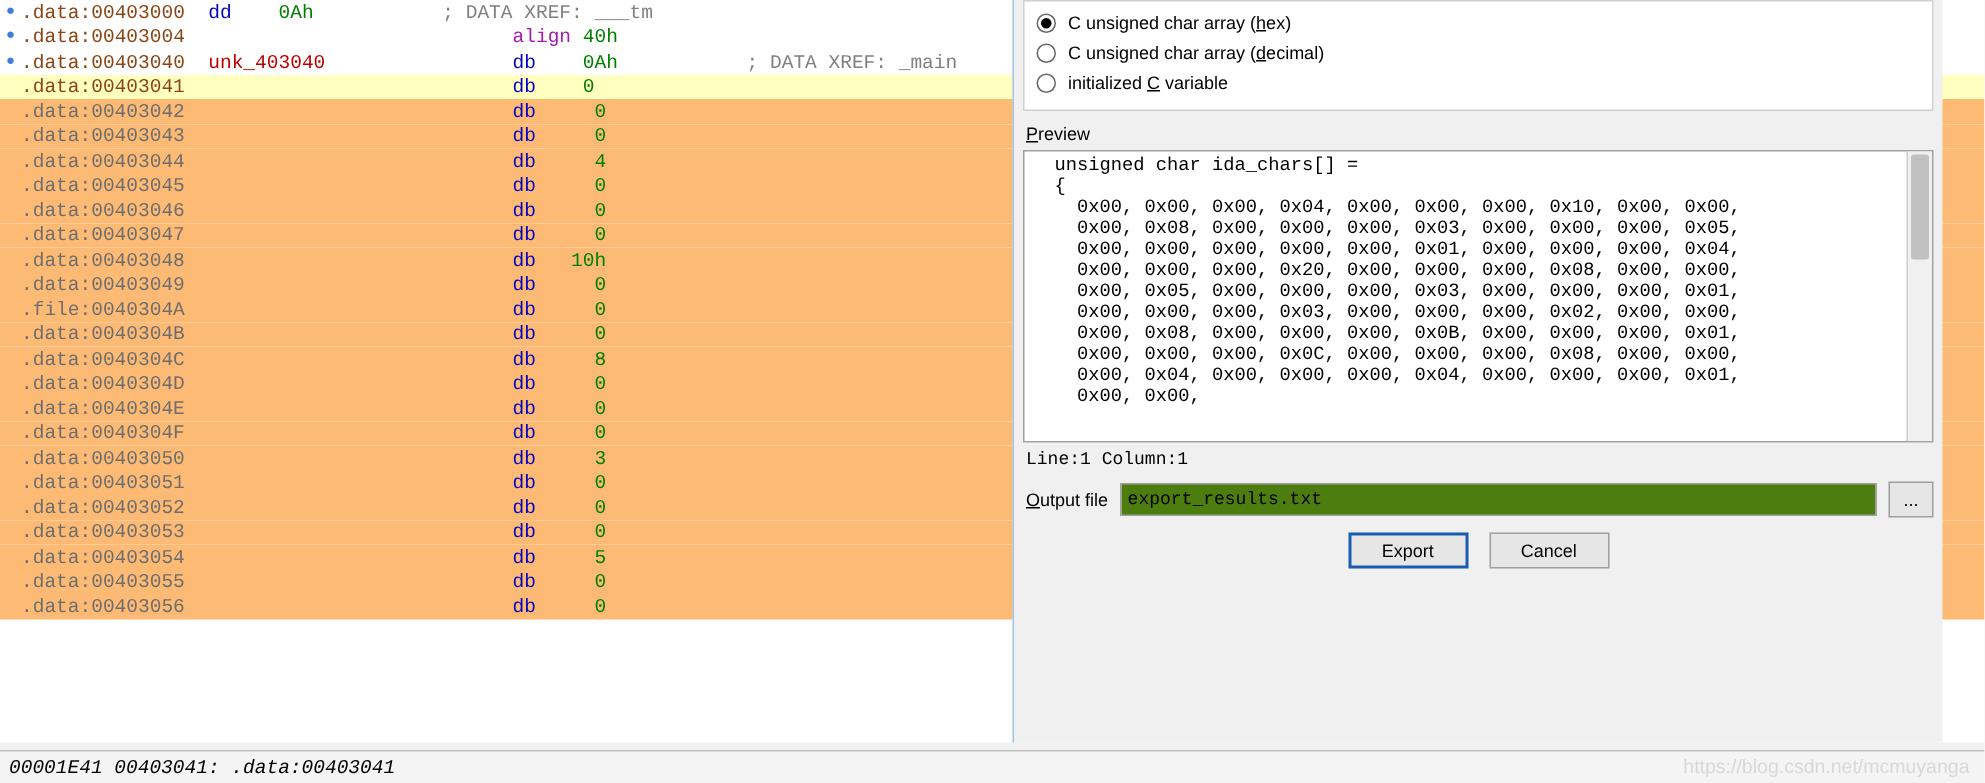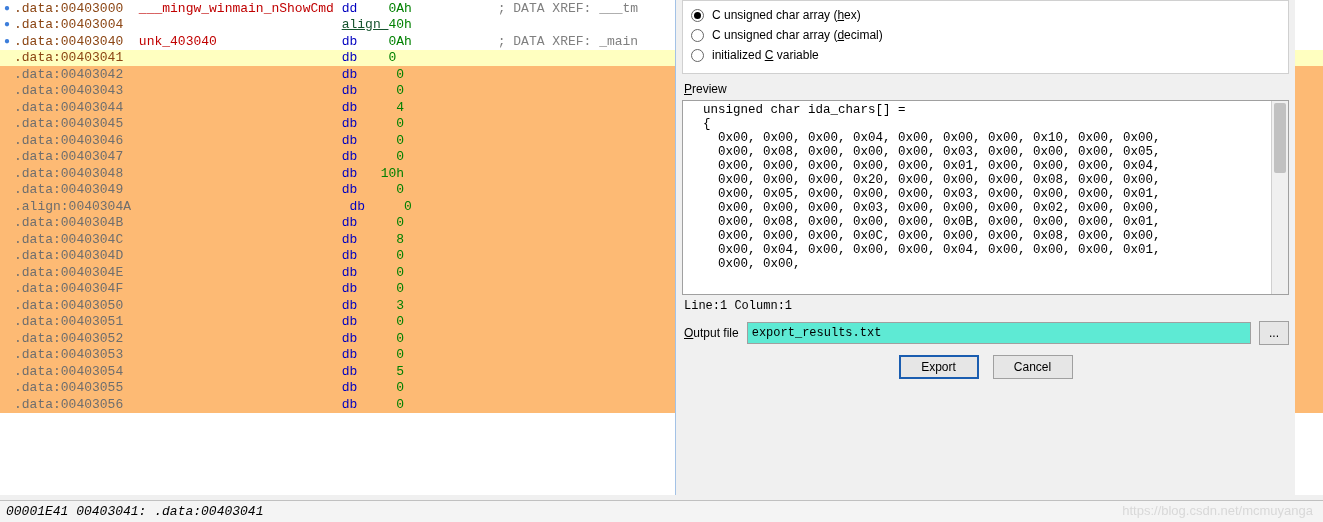--- a/index.html
+++ b/index.html
@@ -25,21 +25,21 @@
   height: 16.5px;
   padding-left: 4px;
   white-space: pre;
 }
 .sel { background: #ffffc0; }
 .addr-first { color: #8b4513; }
 .addr { color: #6e6e6e; }
 .bullet { color: #3d7edb; margin-right: 4px; font-size: 10px; }
 .nobullet { width: 10px; display: inline-block; }
 .name-link { color: #c00000; }
-.blue { color: #14532d; text-decoration: underline; }
+.blue { color: #a21caf; }
 .green { color: #008000; }
 .gray { color: #808080; }
 .db-col { color: #0000c0; }
 .shaded { background: #fdba74; }
 .status-bar {
   position: absolute;
   left: 0; bottom: 0;
   width: 100%;
   height: 22px;
   background: #f4f4f4;
@@ -129,21 +129,21 @@
   background: #c1c1c1;
   border-radius: 2px;
 }
 .line-col { margin: 4px 2px 8px 2px; font-family: "Courier New", monospace; }
 .output-row { display: flex; align-items: center; gap: 8px; margin: 0 0 10px 2px; }
 .output-input {
   flex: 1;
   height: 22px;
   border: 1px solid #a0a0a0;
   padding: 0 4px;
-  background: #5eead4;
+  background: #4d7c0f;
   font-family: "Courier New", monospace;
   font-size: 12px;
 }
 .browse-btn {
   width: 30px; height: 24px;
   border: 1px solid #a0a0a0;
   background: #e6e6e6;
   cursor: pointer;
   text-align: center;
   line-height: 22px;
@@ -170,33 +170,33 @@
   font-size: 13px;
   pointer-events: none;
 }
 .underline { text-decoration: underline; }
 </style>
 </head>
 <body>
 
 <div class="disasm-panel">
   <div id="disasm-rows">
-      <div class="disasm-row"><span class="bullet">●</span><span class="addr-first">.data:00403000  </span><span class="name-link">___mingw_winmain_nShowCmd </span><span class="db-col">dd    </span><span class="green">0Ah           </span><span class="gray">; DATA XREF: ___tm</span></div>
+      <div class="disasm-row"><span class="bullet">●</span><span class="addr-first">.data:00403000  </span><span class="db-col">dd    </span><span class="green">0Ah           </span><span class="gray">; DATA XREF: ___tm</span></div>
       <div class="disasm-row"><span class="bullet">●</span><span class="addr-first">.data:00403004  </span><span class="name-link">                          </span><span class="blue">align </span><span class="green">40h           </span><span class="gray"></span></div>
       <div class="disasm-row"><span class="bullet">●</span><span class="addr-first">.data:00403040  </span><span class="name-link">unk_403040                </span><span class="db-col">db    </span><span class="green">0Ah           </span><span class="gray">; DATA XREF: _main</span></div>
       <div class="disasm-row sel"><span class="nobullet"></span><span class="addr-first">.data:00403041  </span><span>                          </span><span class="db-col">db    </span><span class="green">0</span></div>
       <div class="disasm-row shaded"><span class="nobullet"></span><span class="addr">.data:00403042  </span><span>                          </span><span class="db-col">db   </span><span class="green">  0</span></div>
       <div class="disasm-row shaded"><span class="nobullet"></span><span class="addr">.data:00403043  </span><span>                          </span><span class="db-col">db   </span><span class="green">  0</span></div>
       <div class="disasm-row shaded"><span class="nobullet"></span><span class="addr">.data:00403044  </span><span>                          </span><span class="db-col">db   </span><span class="green">  4</span></div>
       <div class="disasm-row shaded"><span class="nobullet"></span><span class="addr">.data:00403045  </span><span>                          </span><span class="db-col">db   </span><span class="green">  0</span></div>
       <div class="disasm-row shaded"><span class="nobullet"></span><span class="addr">.data:00403046  </span><span>                          </span><span class="db-col">db   </span><span class="green">  0</span></div>
       <div class="disasm-row shaded"><span class="nobullet"></span><span class="addr">.data:00403047  </span><span>                          </span><span class="db-col">db   </span><span class="green">  0</span></div>
       <div class="disasm-row shaded"><span class="nobullet"></span><span class="addr">.data:00403048  </span><span>                          </span><span class="db-col">db   </span><span class="green">10h</span></div>
       <div class="disasm-row shaded"><span class="nobullet"></span><span class="addr">.data:00403049  </span><span>                          </span><span class="db-col">db   </span><span class="green">  0</span></div>
-      <div class="disasm-row shaded"><span class="nobullet"></span><span class="addr">.align:0040304A  </span><span>                          </span><span class="db-col">db   </span><span class="green">  0</span></div>
+      <div class="disasm-row shaded"><span class="nobullet"></span><span class="addr">.file:0040304A  </span><span>                          </span><span class="db-col">db   </span><span class="green">  0</span></div>
       <div class="disasm-row shaded"><span class="nobullet"></span><span class="addr">.data:0040304B  </span><span>                          </span><span class="db-col">db   </span><span class="green">  0</span></div>
       <div class="disasm-row shaded"><span class="nobullet"></span><span class="addr">.data:0040304C  </span><span>                          </span><span class="db-col">db   </span><span class="green">  8</span></div>
       <div class="disasm-row shaded"><span class="nobullet"></span><span class="addr">.data:0040304D  </span><span>                          </span><span class="db-col">db   </span><span class="green">  0</span></div>
       <div class="disasm-row shaded"><span class="nobullet"></span><span class="addr">.data:0040304E  </span><span>                          </span><span class="db-col">db   </span><span class="green">  0</span></div>
       <div class="disasm-row shaded"><span class="nobullet"></span><span class="addr">.data:0040304F  </span><span>                          </span><span class="db-col">db   </span><span class="green">  0</span></div>
       <div class="disasm-row shaded"><span class="nobullet"></span><span class="addr">.data:00403050  </span><span>                          </span><span class="db-col">db   </span><span class="green">  3</span></div>
       <div class="disasm-row shaded"><span class="nobullet"></span><span class="addr">.data:00403051  </span><span>                          </span><span class="db-col">db   </span><span class="green">  0</span></div>
       <div class="disasm-row shaded"><span class="nobullet"></span><span class="addr">.data:00403052  </span><span>                          </span><span class="db-col">db   </span><span class="green">  0</span></div>
       <div class="disasm-row shaded"><span class="nobullet"></span><span class="addr">.data:00403053  </span><span>                          </span><span class="db-col">db   </span><span class="green">  0</span></div>
       <div class="disasm-row shaded"><span class="nobullet"></span><span class="addr">.data:00403054  </span><span>                          </span><span class="db-col">db   </span><span class="green">  5</span></div>

